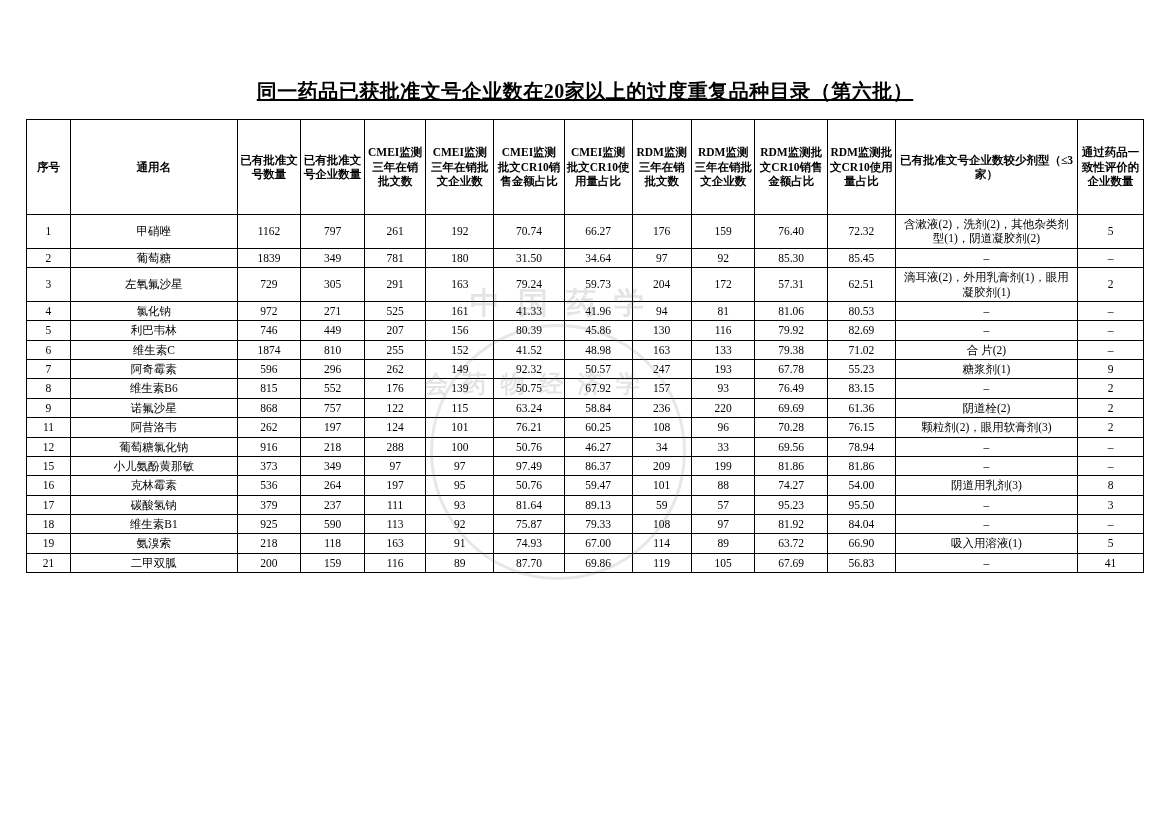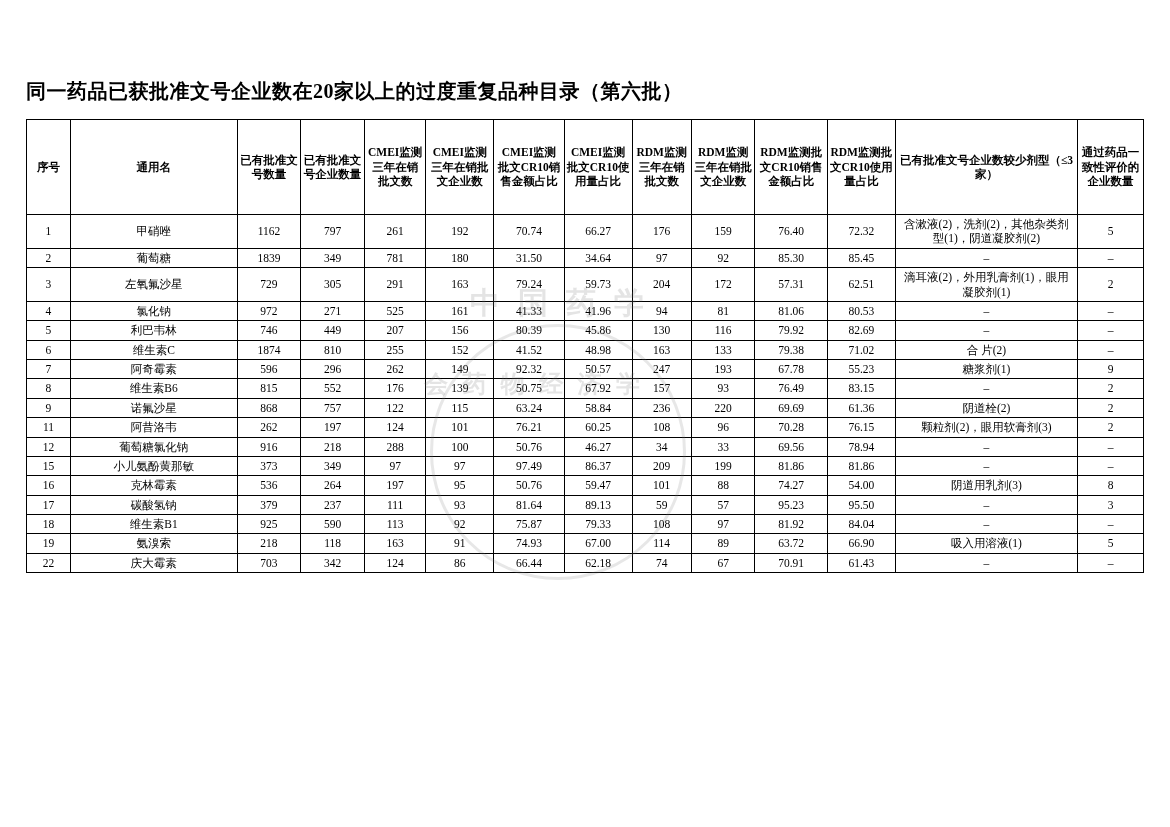--- a/index.html
+++ b/index.html
@@ -16,26 +16,28 @@
     overflow: hidden;
   }
   .page {
     position: relative;
     width: 1170px;
     height: 827px;
     box-sizing: border-box;
     padding: 0 26px;
   }
   .doc-title {
+    text-align: center;
     font-size: 20px;
     font-weight: bold;
     letter-spacing: 0.5px;
     margin-top: 78px;
     margin-bottom: 14px;
     font-family: "Liberation Serif", "DejaVu Serif", serif;
+    text-decoration: underline;
   }
   .table-wrap {
     position: relative;
   }
   table.main {
     border-collapse: collapse;
     width: 1118px;
     margin: 0 auto;
     table-layout: fixed;
     background: transparent;
@@ -409,34 +411,34 @@
             <td class="num">74.93</td>
             <td class="num">67.00</td>
             <td class="num">114</td>
             <td class="num">89</td>
             <td class="num">63.72</td>
             <td class="num">66.90</td>
             <td class="dose">吸入用溶液(1)</td>
             <td class="num">5</td>
           </tr>
           <tr>
-            <td class="idx">22</td>
-            <td class="name">庆大霉素</td>
-            <td class="num">703</td>
-            <td class="num">342</td>
-            <td class="num">124</td>
-            <td class="num">86</td>
-            <td class="num">66.44</td>
-            <td class="num">62.18</td>
-            <td class="num">74</td>
-            <td class="num">67</td>
-            <td class="num">70.91</td>
-            <td class="num">61.43</td>
-            <td class="dose">–</td>
-            <td class="num">–</td>
+            <td class="idx">21</td>
+            <td class="name">二甲双胍</td>
+            <td class="num">200</td>
+            <td class="num">159</td>
+            <td class="num">116</td>
+            <td class="num">89</td>
+            <td class="num">87.70</td>
+            <td class="num">69.86</td>
+            <td class="num">119</td>
+            <td class="num">105</td>
+            <td class="num">67.69</td>
+            <td class="num">56.83</td>
+            <td class="dose">–</td>
+            <td class="num">41</td>
           </tr>
         </tbody>
     </table>
   </div>
 
   <div class="watermark">
     <div class="wm-circle"></div>
     <div class="wm-text" style="left:470px; top:205px;">中 国 药 学</div>
     <div class="wm-text" style="left:400px; top:290px; font-size:24px;margin-left:24px;">会 药 物 经 济 学</div>
   </div>

